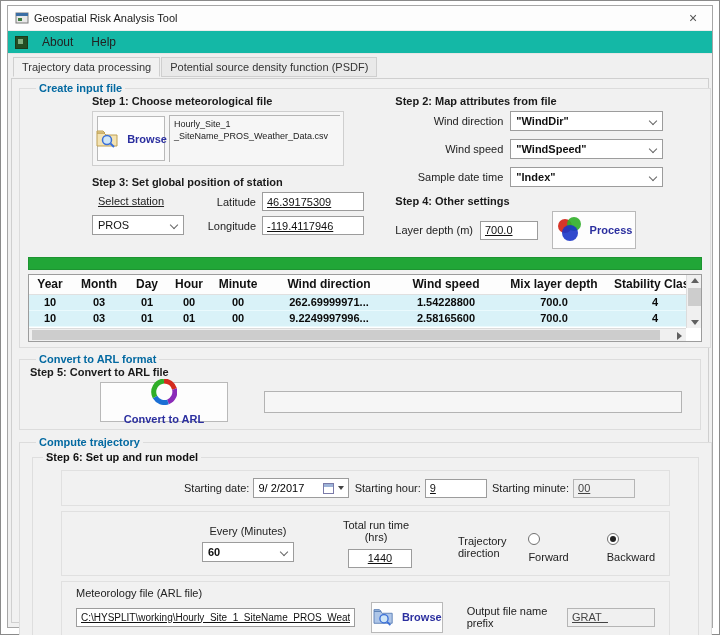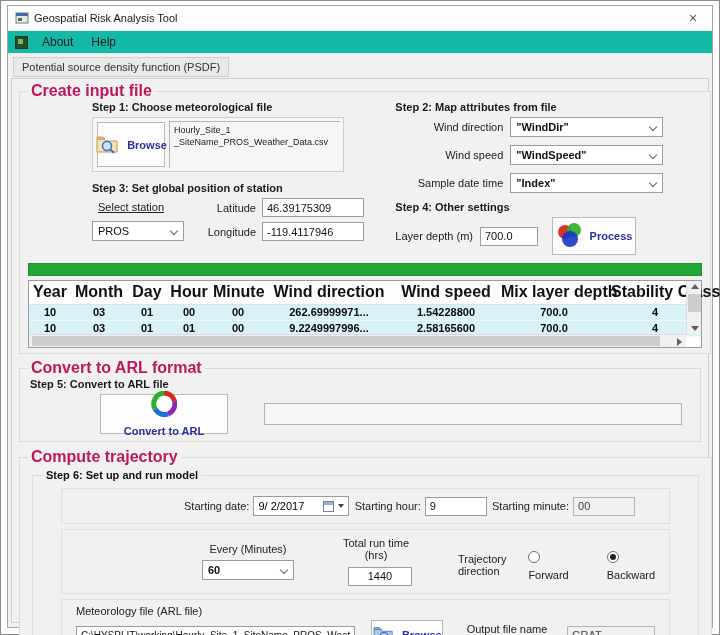--- a/index.html
+++ b/index.html
@@ -20,26 +20,26 @@
   .menu-icon:after { content:""; position:absolute; left:2px; top:2px; width:5px; height:5px; background:#7fae7f; }
   .menu-item { font-size:12px; color:#222; padding:2px 9px; }
 
   
   .tabstrip { display:flex; padding:3px 0 0 5px; height:23px; }
   .tab { font-size:11px; color:#333; padding:3px 8px 4px; border:1px solid #cfcfcf; background:#e9e9e9; margin-right:1px; position:relative; }
   .tab.active { background:#f1f1f1; border-bottom-color:#f1f1f1; z-index:2; }
   .tabpage { position:absolute; left:3px; right:3px; top:72px; bottom:4px; border:1px solid #cfcfcf; background:#f1f1f1; padding:3px 7px; }
 
   fieldset.group { border:1px solid #dcdcdc; padding:1px 6px 5px; background:#f1f1f1; }
-  fieldset.group > legend { font-weight:bold; font-size:16px; color:#be185d; padding:0 3px; margin-left:2px; }
+  fieldset.group > legend { font-weight:bold; font-size:11px; color:#0369a1; padding:0 3px; margin-left:10px; }
 
   .steptitle { font-weight:bold; font-size:11px; color:#1a1a1a; margin-bottom:4px; }
 
   
-  .txt { background:#fff; border:1px solid #9c9c9c; height:19px; font-family:"Liberation Sans",sans-serif; font-size:11px; padding:1px 4px; color:#111; }
+  .txt { background:#fff; border:1px solid #9c9c9c; height:19px; font-family:"Liberation Sans",sans-serif; font-size:11px; padding:1px 4px; color:#111;text-decoration:underline; }
   .txt.gray { background:#f0f0f0; color:#444; border-color:#b5b5b5; }
   .combo { background:#fff; border:1px solid #9c9c9c; height:20px; display:flex; align-items:center; padding:0 18px 0 5px; font-size:11px; color:#111; position:relative; }
   .combo.bold { font-weight:bold; }
   .chev { position:absolute; right:6px; top:6px; width:6px; height:6px; border-right:1px solid #666; border-bottom:1px solid #666; transform:rotate(45deg); }
   .lbl { font-size:11px; color:#222; }
   .btn { background:#fdfdfd; border:1px solid #b9b9b9; display:flex; align-items:center; justify-content:center; gap:6px; color:#2b2f9f; font-weight:bold; font-size:11px; }
 
   
   .g1-cols { display:flex; }
   .g1-left { width:53%; padding-left:66px; }
@@ -60,21 +60,21 @@
 
   .step4-row { display:flex; align-items:center; margin-top:2px; }
   .step4-row .lbl { margin-right:7px; }
 
   .process-btn { width:84px; height:38px; margin-left:14px; }
 
   
   .progressbar { height:13px; margin:8px 2px 4px; background:#21a637; border:1px solid #1d9431; }
   .grid-wrap { margin:0 2px; border:1px solid #9c9c9c; background:#fff; position:relative; height:68px; }
   table.grid { border-collapse:collapse; width:652px; table-layout:fixed; }
-  table.grid th { font-size:16px; font-weight:bold; color:#111; padding:2px 2px 3px; border-bottom:1px solid #e0e0e0; text-align:center; background:#fdfdfd; white-space:nowrap; }
+  table.grid th { font-size:12px; font-weight:bold; color:#111; padding:2px 2px 3px; border-bottom:1px solid #e0e0e0; text-align:center; background:#fdfdfd; white-space:nowrap; }
   table.grid td { font-size:11px; font-weight:600; color:#0a0a0a; text-align:center; padding:1px 2px 2px; background:#d9f2f8; border-bottom:1px solid #eafafd; white-space:nowrap; overflow:hidden; }
   .vscroll { position:absolute; top:0; right:0; width:15px; bottom:13px; background:#f0f0f0; border-left:1px solid #dcdcdc; }
   .vscroll .arr-up { position:absolute; top:3px; left:4px; width:0; height:0; border-left:4px solid transparent; border-right:4px solid transparent; border-bottom:5px solid #606060; }
   .vscroll .arr-dn { position:absolute; bottom:3px; left:4px; width:0; height:0; border-left:4px solid transparent; border-right:4px solid transparent; border-top:5px solid #606060; }
   .vscroll .thumb { position:absolute; top:13px; left:1px; width:13px; height:18px; background:#cdcdcd; }
   .hscroll { position:absolute; left:0; right:15px; bottom:0; height:13px; background:#f0f0f0; border-top:1px solid #dcdcdc; }
   .hscroll .thumb { position:absolute; left:3px; top:1px; right:26px; height:10px; background:#cdcdcd; }
   .hscroll .arr-r { position:absolute; right:4px; top:3px; width:0; height:0; border-top:4px solid transparent; border-bottom:4px solid transparent; border-left:5px solid #606060; }
 
   
@@ -122,20 +122,21 @@
     <span class="close-btn">×</span>
   </div>
 
   <div class="menubar">
     <span class="menu-icon"></span>
     <span class="menu-item">About</span>
     <span class="menu-item">Help</span>
   </div>
 
   <div class="tabstrip">
+    <span class="tab active">Trajectory data processing</span>
     <span class="tab">Potential source density function (PSDF)</span>
   </div>
 
   <div class="tabpage">
 
     <fieldset class="group">
       <legend>Create input file</legend>
       <div class="g1-cols">
         <div class="g1-left">
           <div class="steptitle">Step 1: Choose meteorological file</div>

